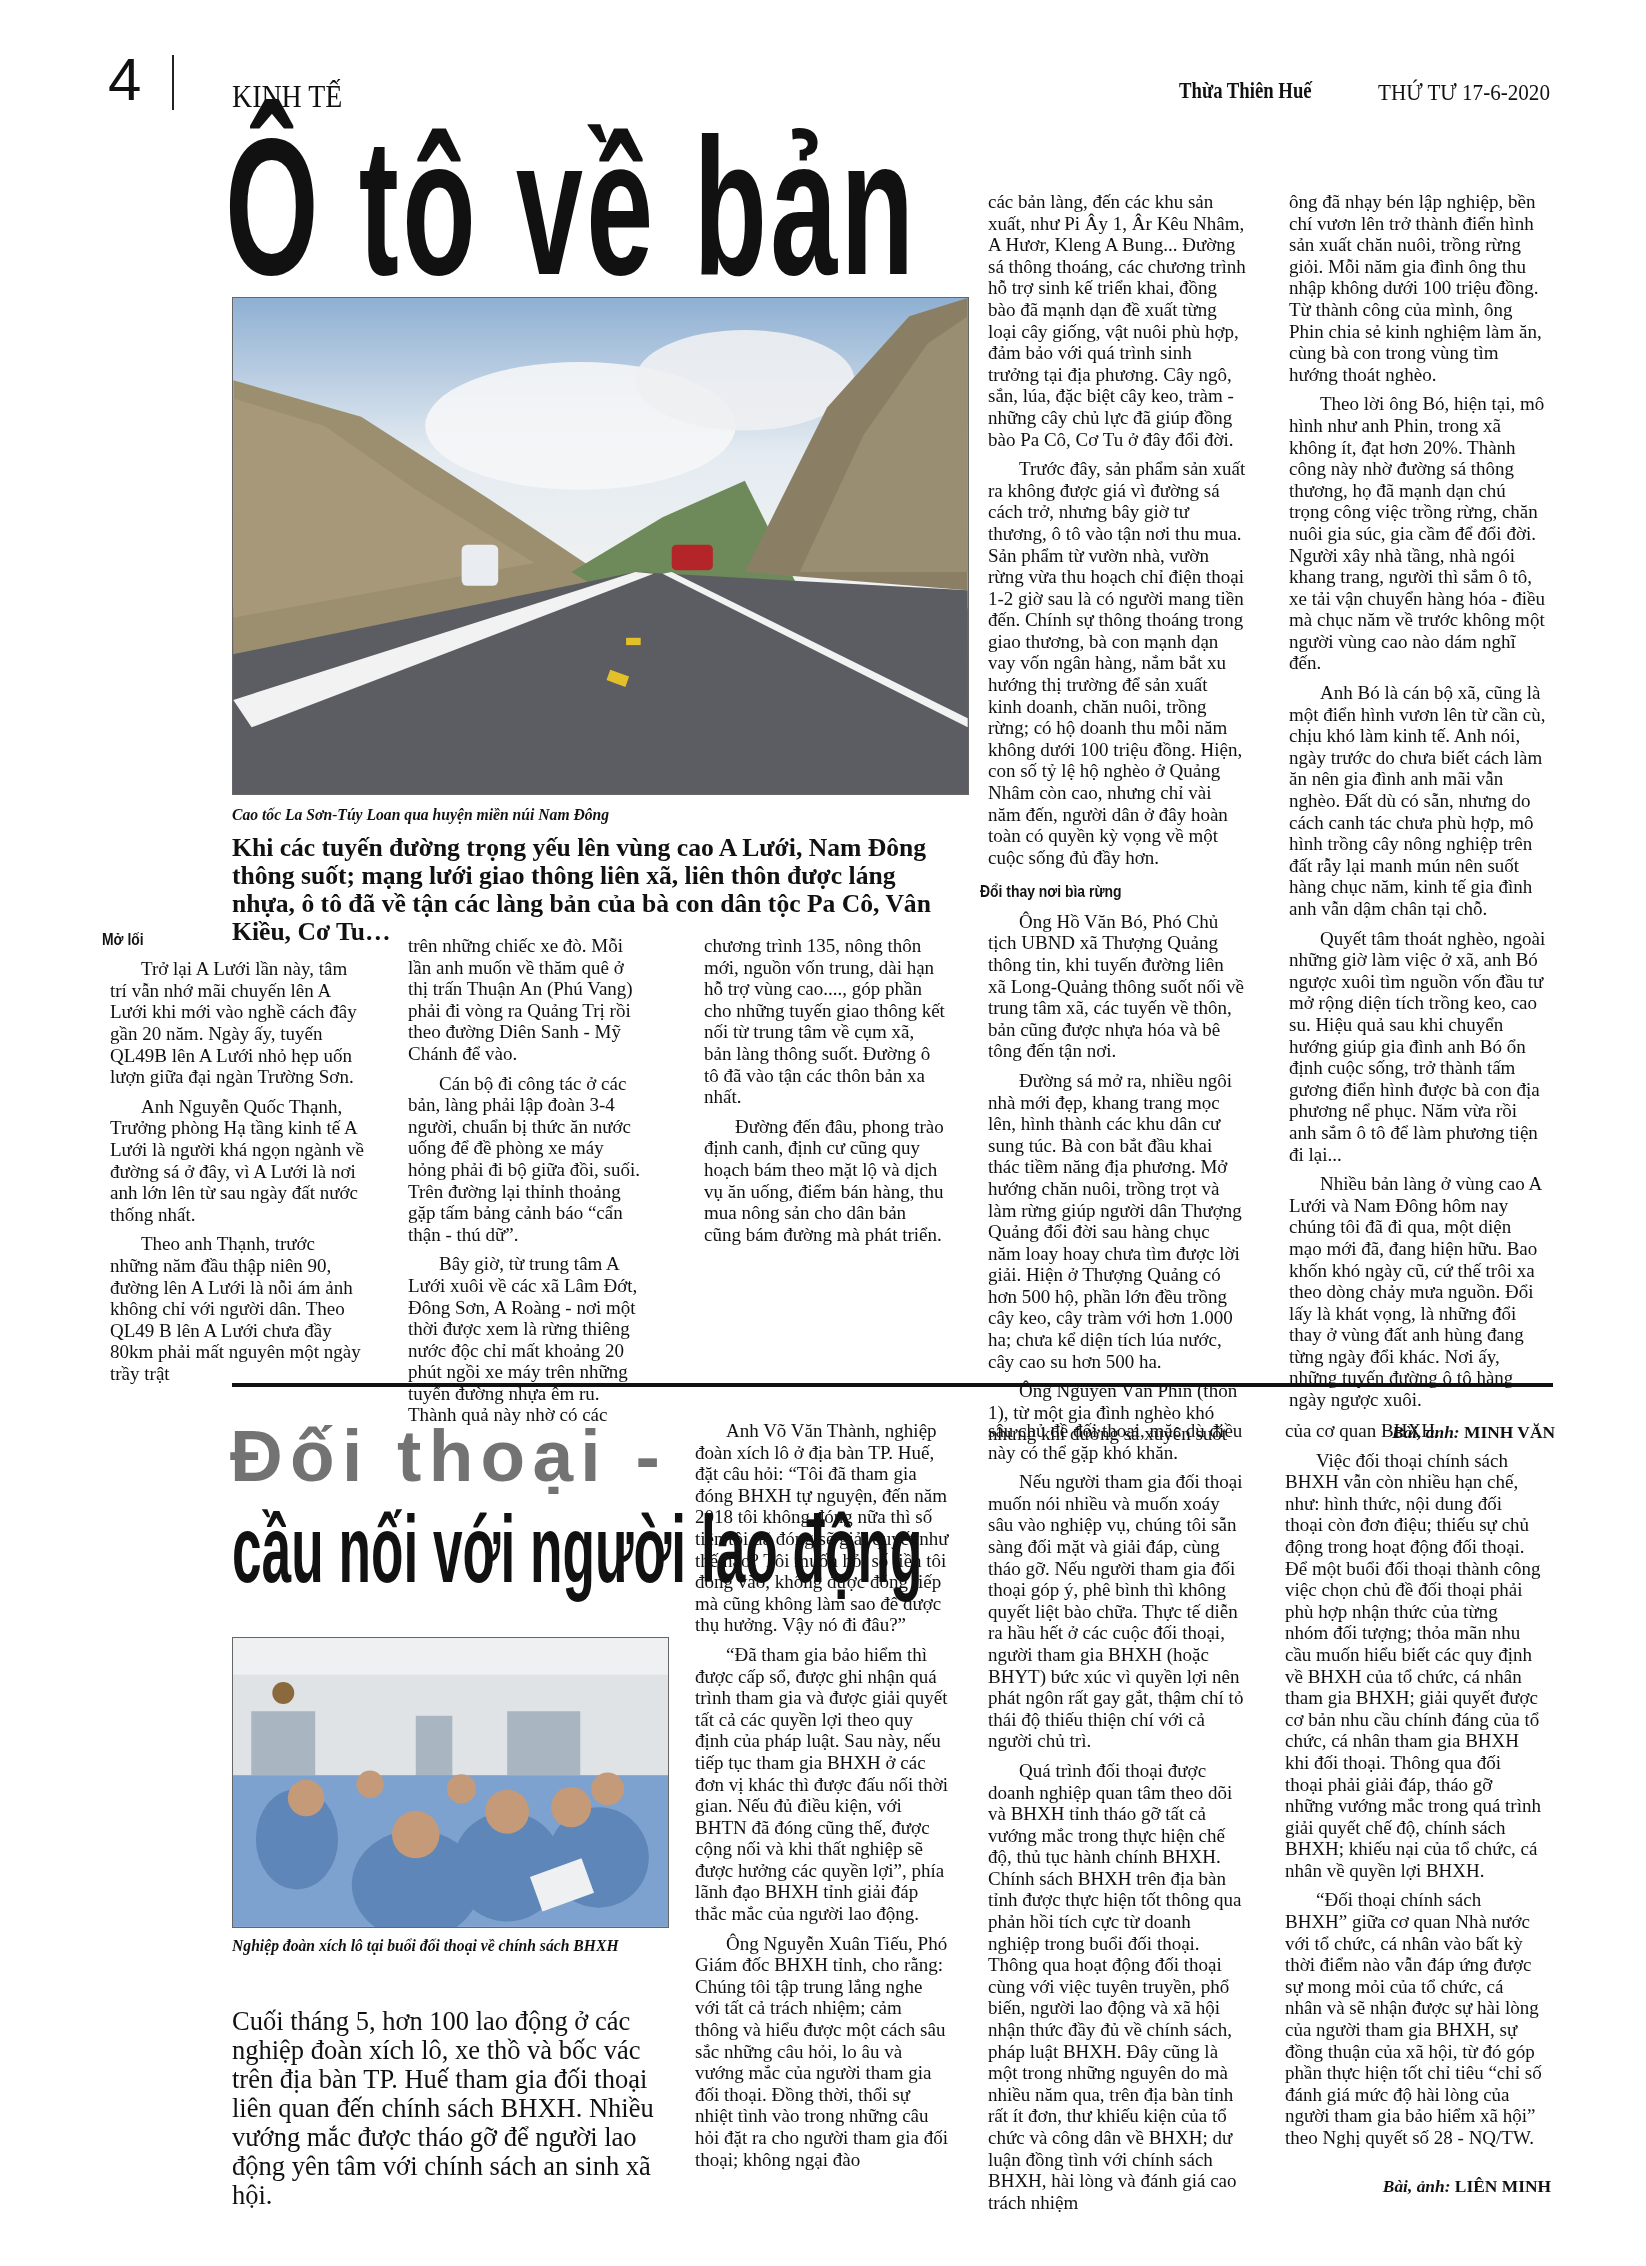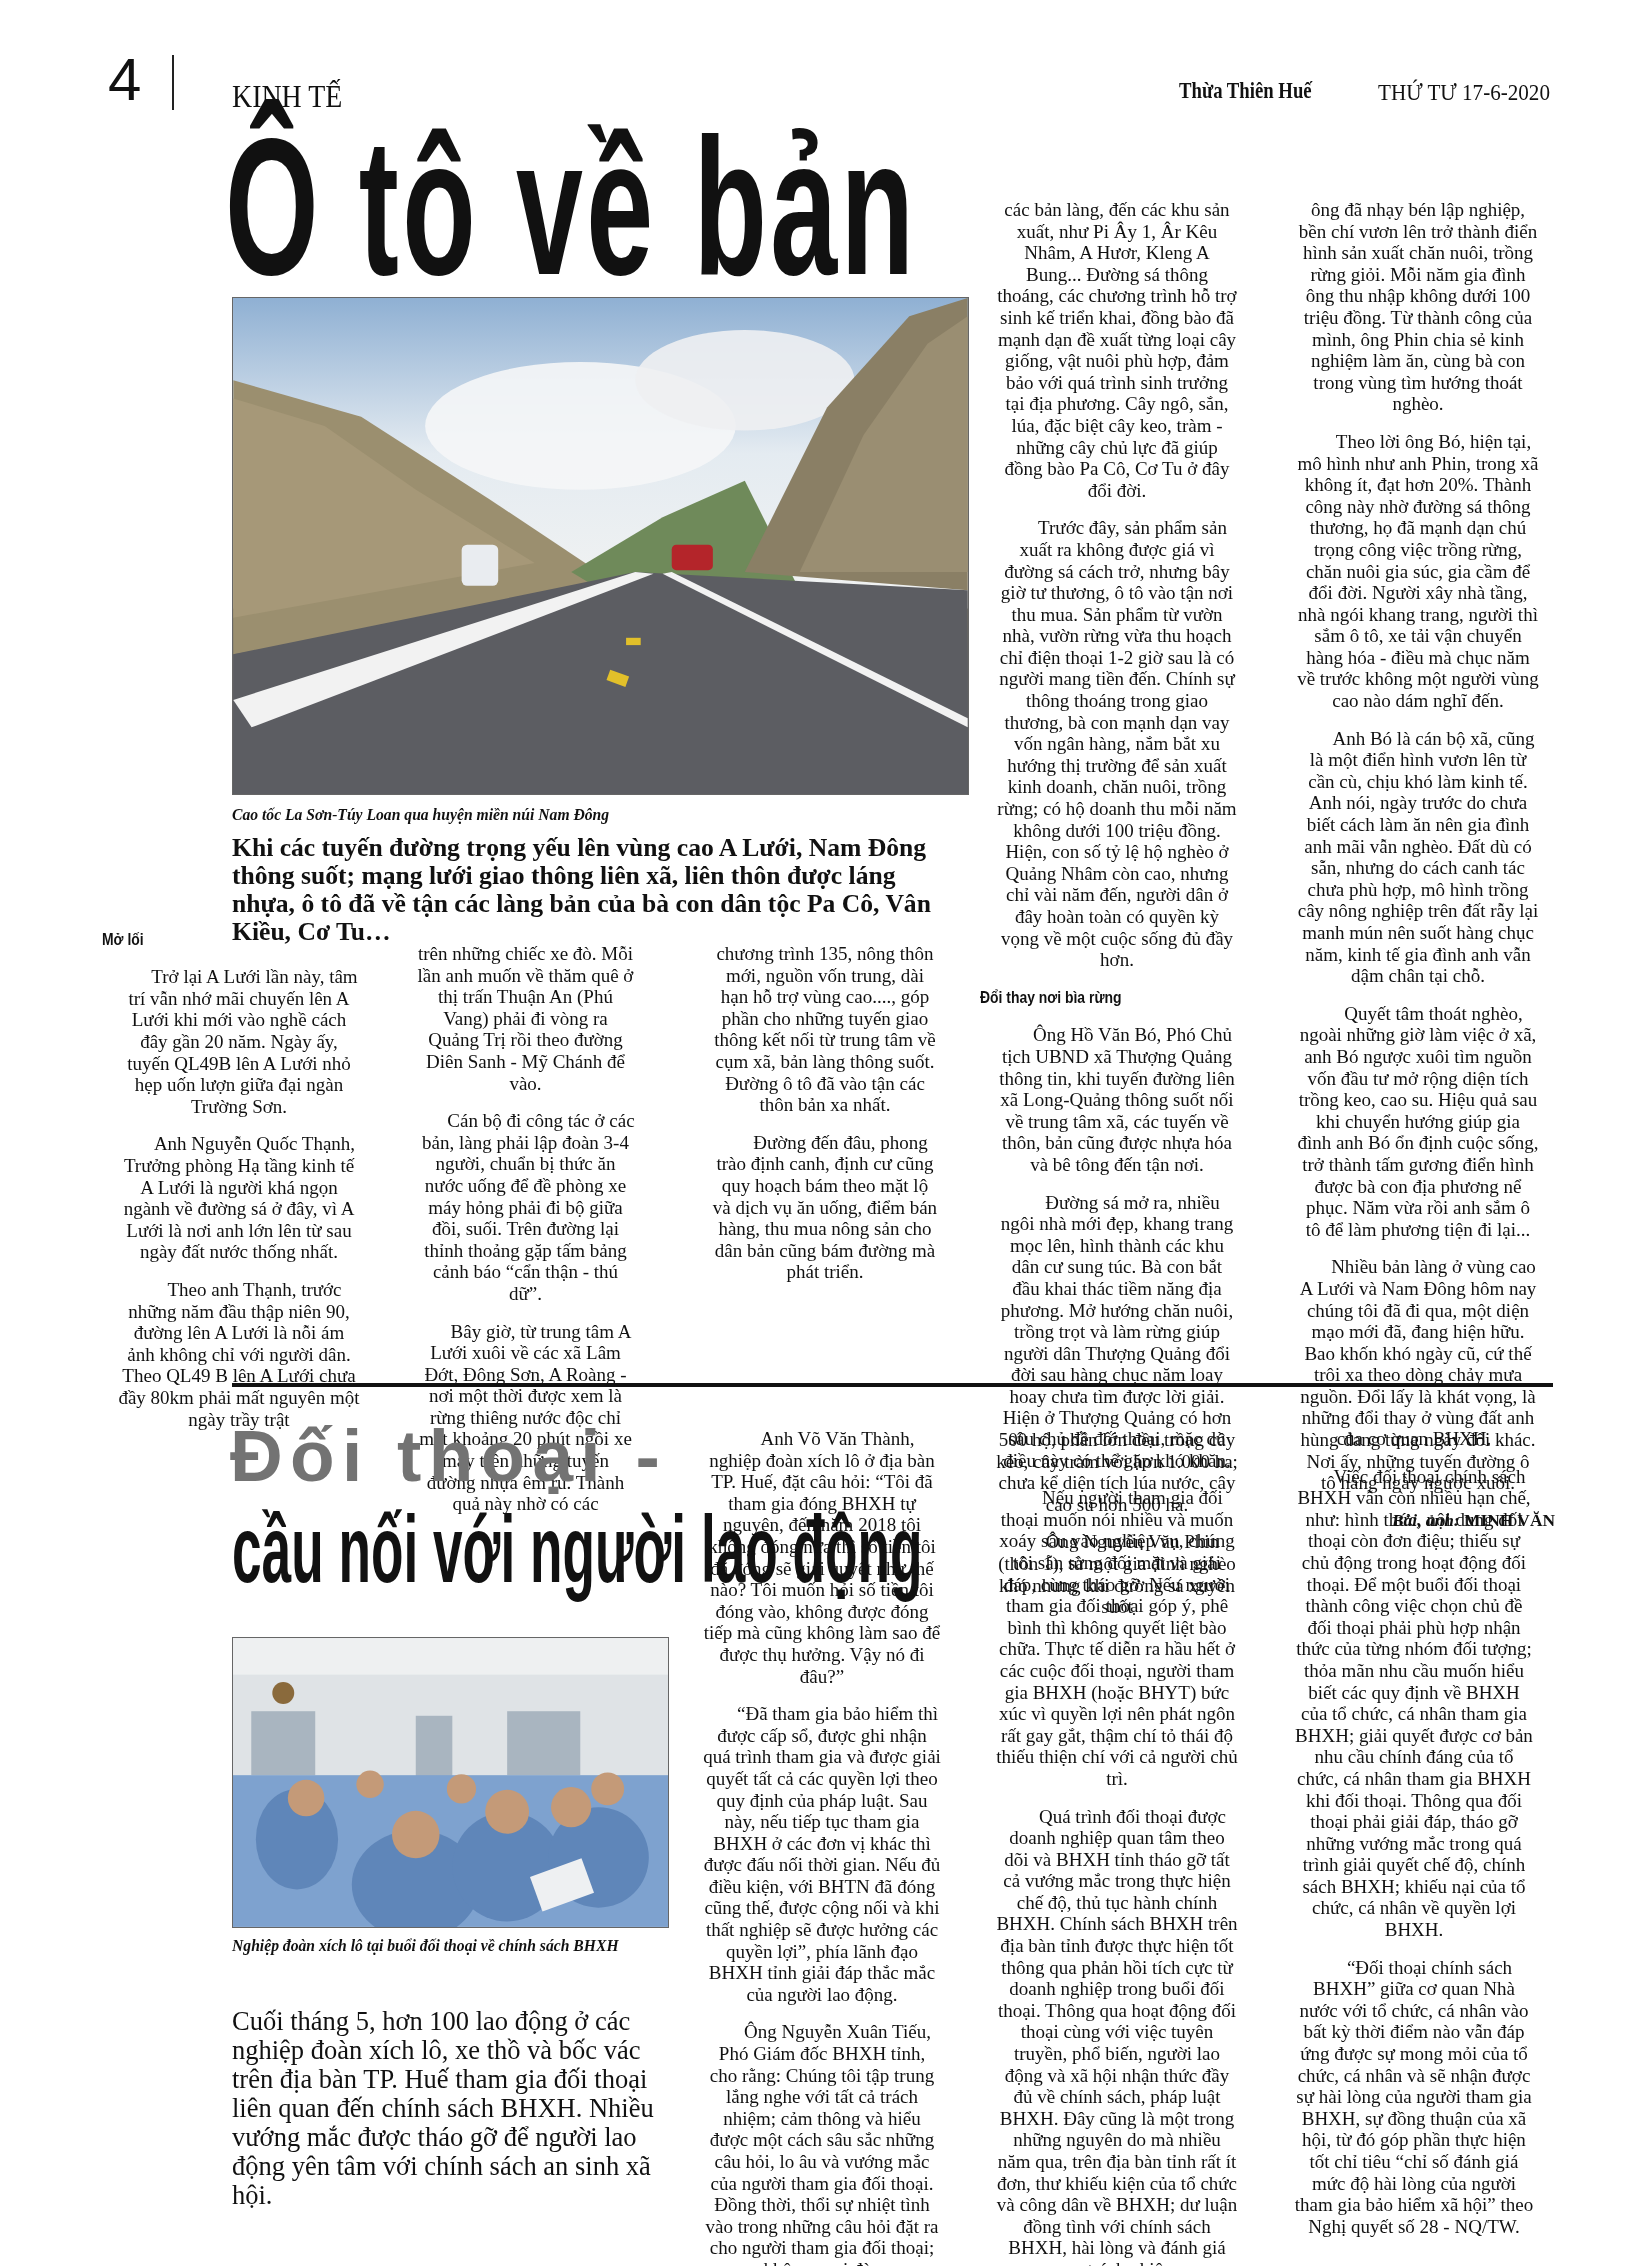--- a/index.html
+++ b/index.html
@@ -13,21 +13,21 @@
 
   .title1 { left: 225px; top: 111px; font-family: "Liberation Sans", sans-serif; font-weight: bold; font-size: 194px; line-height: 192px; letter-spacing: 5.5px; transform: scaleX(0.62) scaleY(1.0); transform-origin: left top; white-space: nowrap; }
 
   .photo { border: 0.9px solid #666; overflow: hidden; }
   .photo1 { left: 232px; top: 297px; width: 735px; height: 496px; background: linear-gradient(#9db7d3 0%, #d8e1ea 28%, #eef1f3 40%, #a7a58b 50%, #8f8568 62%, #6b6b6a 74%, #595a5e 100%); }
   .photo2 { left: 232px; top: 1637px; width: 435px; height: 289px; background: linear-gradient(#e3e6e8 0%, #c9d2d8 35%, #9fb8d6 55%, #6f97c5 75%, #4f6f9c 100%); }
 
   .caption { font-style: italic; font-weight: bold; font-size: 17.4px; transform: scaleX(0.9); transform-origin: left; white-space: nowrap; }
   .lede { font-weight: bold; font-size: 25.6px; line-height: 28px; }
   .col { font-size: 19px; line-height: 21.6px; text-align: left; }
-  .col p { margin: 16px; text-indent: 31px; text-align: center; }
+  .col p { margin: 8px; text-indent: 31px; }
   .col p.noindent { text-indent: 0; }
   .sub { font-family: "Liberation Sans", sans-serif; font-weight: bold; font-size: 16.4px; margin: 3.7px 0 1.8px 0; transform: scaleX(0.85); transform-origin: left; }
   .byline { text-align: right; font-size: 17.4px; margin-top: 11px; }
   .byline .lbl { font-style: italic; font-weight: bold; }
   .byline .nm { font-weight: bold; }
   .rule { left: 232px; top: 1383px; width: 1321px; height: 3.7px; background: #111; }
 
   .title2a { left: 230px; top: 1414px; font-family: "Liberation Sans", sans-serif; font-weight: bold; font-size: 73px; color: #737373; letter-spacing: 7.3px; white-space: nowrap; }
   .title2b { left: 232px; top: 1499px; font-family: "Liberation Sans", sans-serif; font-weight: bold; font-size: 95px; line-height: 101px; white-space: nowrap; transform: scaleX(0.56); transform-origin: left top; }
   .lede2 { font-size: 26.5px; line-height: 29px; font-weight: normal; }

